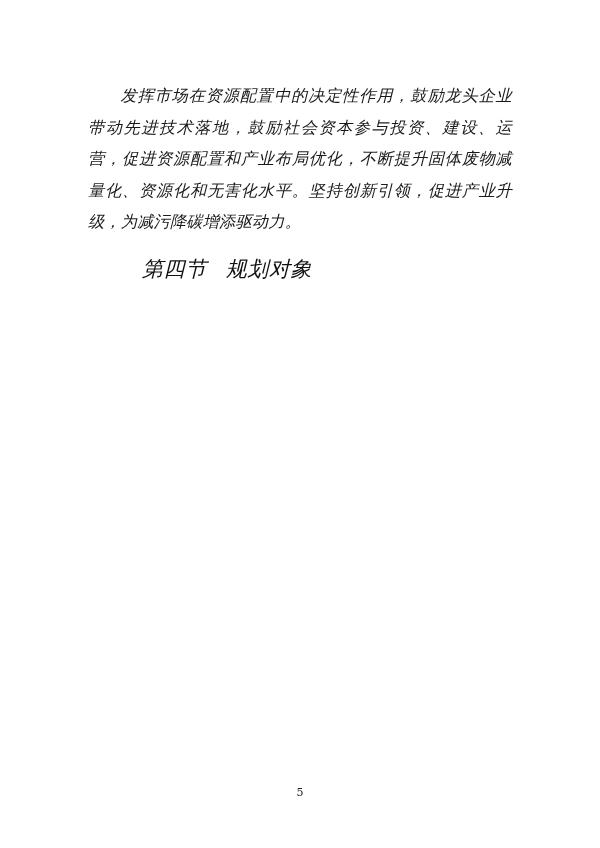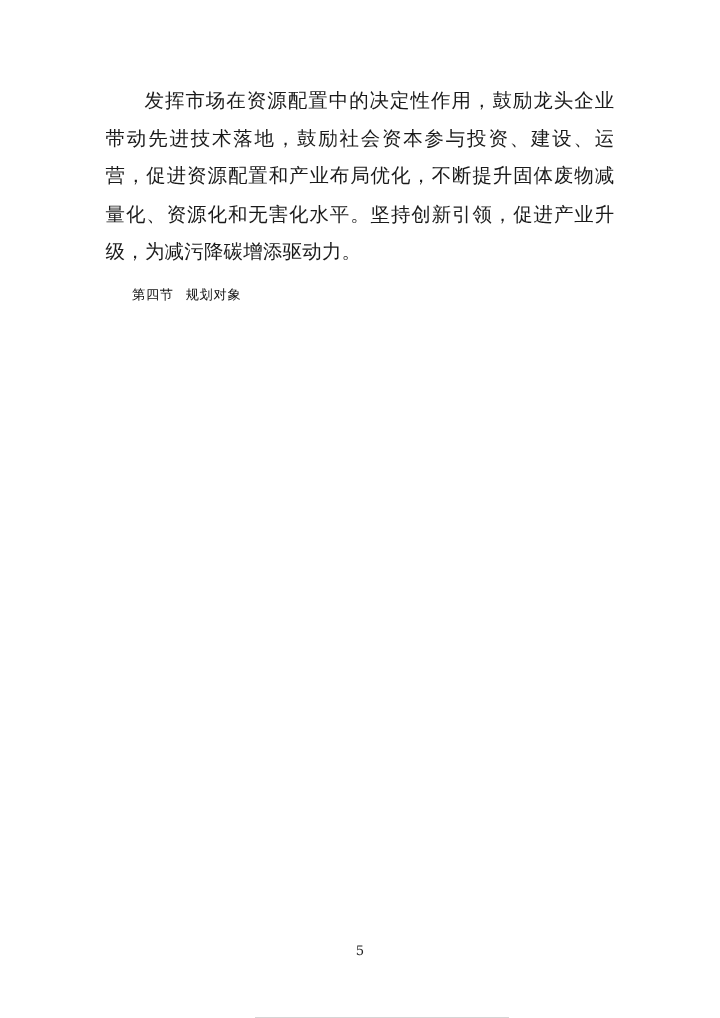--- a/index.html
+++ b/index.html
@@ -15,41 +15,42 @@
     width: 600px;
     height: 848px;
     background: #ffffff;
     margin: 0 auto;
     overflow: hidden;
     box-sizing: border-box;
   }
   .content {
     position: absolute;
     left: 88px;
-    top: 68px;
+    top: 80px;
     width: 424px;
+    font-style: italic;
   }
   .para {
     font-size: 16.2px;
     line-height: 31.5px;
     color: #1a1a1a;
     text-align: justify;
     text-justify: inter-ideograph;
     letter-spacing: 0.2px;
     margin: 0;
     font-family: "DejaVu Serif", "Liberation Serif", serif;
   }
   .para.indent {
     text-indent: 2em;
   }
   .heading {
-    font-size: 11px;
+    font-size: 21px;
     line-height: 31.5px;
     color: #111111;
-    margin: 0;
+    margin: 12px;
     text-indent: 2em;
     letter-spacing: 0.6px;
     font-family: "DejaVu Serif", "Liberation Serif", serif;
   }
   .heading .sec-no {
     margin-right: 0.9em;
   }
   .gap-small { height: 4px; }
   .page-number {
     position: absolute;

